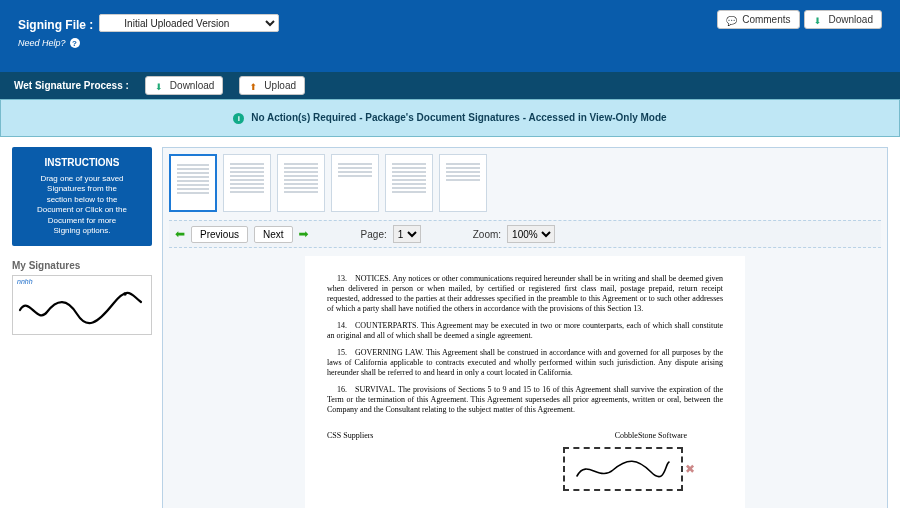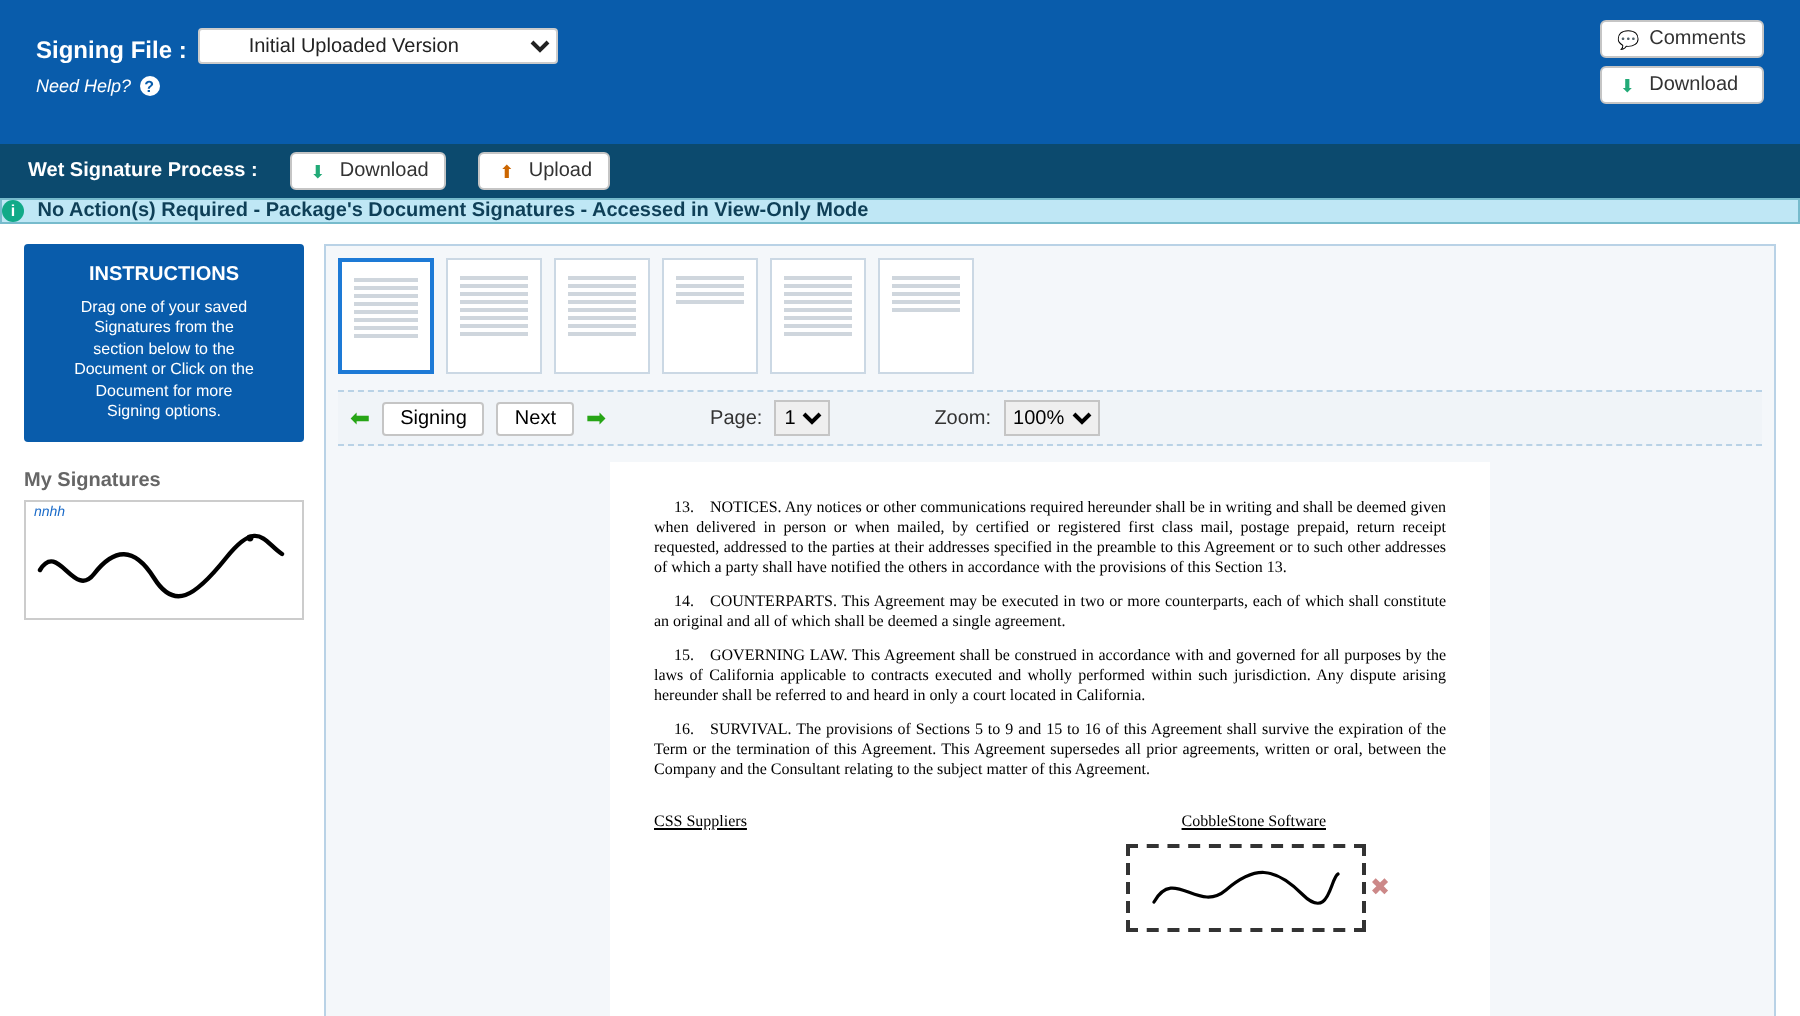--- a/index.html
+++ b/index.html
@@ -4,31 +4,31 @@
 <style>
   * { box-sizing: border-box; margin: 0; padding: 0; }
   body { font-family: Arial, Helvetica, sans-serif; font-size: 11px; color: #222; background: #fff; width: 900px; }
   
   .hdr { background: #095cab; color: #fff; padding: 14px 18px 22px 18px; position: relative; min-height: 72px; }
   .hdr-row { display: flex; align-items: flex-end; }
   .hdr-label { font-weight: bold; font-size: 12px; margin-right: 6px; }
   .hdr select { width: 180px; height: 18px; font-size: 10px; padding-left: 20px; border: 1px solid #ccc; background: #fff; color: #222; border-radius: 2px; }
   .hdr-help { margin-top: 6px; font-size: 9px; color: #fff; font-style: italic; display: inline-flex; align-items: center; gap: 4px; }
   .hdr-help .qmark { display:inline-flex; align-items:center; justify-content:center; width:10px; height:10px; border-radius:50%; background:#fff; color:#095cab; font-size:8px; font-style:normal; font-weight:bold; }
-  .hdr-btns { position: absolute; right: 18px; top: 10px; display: flex; flex-direction: column; gap: 4px; }
+  .hdr-btns { position: absolute; right: 18px; top: 10px; display: flex; flex-direction: row; gap: 4px; }
   .btn-white { background:#fff; border:1px solid #c5c5c5; border-radius:3px; padding:3px 8px; display:flex; align-items:center; gap:6px; font-size:10px; color:#333; cursor:pointer; min-width:60px; }
   .icon { display:inline-block; width:10px; height:10px; }
   .icon-comments::before { content:"💬"; font-size:9px; }
   .icon-download::before { content:"⬇"; font-size:9px; color:#2a7; }
   .icon-upload::before { content:"⬆"; font-size:9px; color:#c60; }
   
   .wsig { background:#0c4a6e; color:#fff; padding:4px 14px; display:flex; align-items:center; gap:16px; font-size:10px; }
   .wsig-label { font-weight:bold; }
   
-  .notif { background:#bfe7f5; color:#0e3f57; padding:0; font-size:10px; font-weight:bold; border:1px solid #7bc; margin:0; }
+  .notif { background:#bfe7f5; color:#0e3f57; text-align:center; padding:12px; font-size:10px; font-weight:bold; border:1px solid #7bc; margin:0; }
   .notif-i { display:inline-flex; width:11px; height:11px; border-radius:50%; background:#1a8; color:#fff; font-size:8px; align-items:center; justify-content:center; margin-right:4px; }
   
   .main { display:flex; gap:10px; padding:10px 12px; align-items:flex-start; }
   .side { width:140px; display:flex; flex-direction:column; gap:14px; }
   .panel-instr { background:#095cab; color:#fff; text-align:center; padding:10px 24px; border-radius:2px; }
   .panel-instr h4 { font-size:10px; font-weight:bold; margin-bottom:6px; }
   .panel-instr p { font-size:8px; line-height:1.3; }
   .mysig-title { font-size:10px; color:#666; font-weight:bold; margin-bottom:4px; }
   .mysig-box { border:1px solid #ccc; width:140px; height:60px; position:relative; background:#fff; }
   .mysig-name { position:absolute; top:2px; left:4px; font-size:7px; color:#1a6bc9; font-style:italic; }
@@ -41,21 +41,21 @@
   .thumb-lines { position:absolute; top:8px; left:6px; right:6px; bottom:6px; display:flex; flex-direction:column; gap:2px; }
   .thumb-lines span { height:2px; background:#cfd6dd; }
   .vtools { display:flex; align-items:center; gap:6px; padding:4px 6px; margin-top:4px; border-top:1px dashed #b9d2e6; border-bottom:1px dashed #b9d2e6; font-size:10px; color:#333; background:#f0f4f8; }
   .navbtn { background:#fff; border:1px solid #c5c5c5; padding:2px 8px; font-size:10px; cursor:pointer; border-radius:2px; }
   .arrow { color:#27a516; font-size:12px; cursor:pointer; user-select:none; }
   .vtools select { font-size:10px; border:1px solid #c5c5c5; height:18px; }
   .vtools-gap { flex:0 0 40px; }
   
   .page { background:#fff; margin:8px auto 0; width:440px; min-height:300px; padding:18px 22px; font-family: "Times New Roman", serif; font-size:8px; line-height:1.25; color:#000; }
   .page p { margin-bottom:7px; text-align:justify; text-indent:10px; }
-  .page .noin { text-indent:0;text-decoration:underline; }
+  .page .noin { text-indent:0; }
   .sig-row { display:flex; justify-content:space-between; margin-top:16px; text-indent:0; }
   .sig-box { border:2px dashed #333; width:120px; height:44px; position:relative; display:flex; align-items:center; justify-content:center; }
   .sig-box .x { position:absolute; right:-14px; top:50%; transform:translateY(-50%); color:#c88; font-size:12px; cursor:pointer; }
 </style>
 </head>
 <body>
 
 <div class="hdr">
   <div class="hdr-row">
     <span class="hdr-label">Signing File :</span>
@@ -179,39 +179,39 @@
             <span></span>
             <span></span>
             <span></span>
             <span></span>
           </div>
         </div>
     </div>
 
     <div class="vtools">
       <span class="arrow">⬅</span>
-      <button class="navbtn">Signing</button>
+      <button class="navbtn">Previous</button>
       <button class="navbtn">Next</button>
       <span class="arrow">➡</span>
       <div class="vtools-gap"></div>
       <span>Page:</span>
       <select><option>1</option></select>
       <div class="vtools-gap"></div>
       <span>Zoom:</span>
       <select><option>100%</option></select>
     </div>
 
     <div class="page">
       <p>13. NOTICES.  Any notices or other communications required hereunder shall be in writing and shall be deemed given when delivered in person or when mailed, by certified or registered first class mail, postage prepaid, return receipt requested, addressed to the parties at their addresses specified in the preamble to this Agreement or to such other addresses of which a party shall have notified the others in accordance with the provisions of this Section 13.</p>
       <p>14. COUNTERPARTS.  This Agreement may be executed in two or more counterparts, each of which shall constitute an original and all of which shall be deemed a single agreement.</p>
       <p>15. GOVERNING LAW.  This Agreement shall be construed in accordance with and governed for all purposes by the laws of California applicable to contracts executed and wholly performed within such jurisdiction. Any dispute arising hereunder shall be referred to and heard in only a court located in California.</p>
       <p>16. SURVIVAL.  The provisions of Sections 5 to 9 and 15 to 16 of this Agreement shall survive the expiration of the Term or the termination of this Agreement.  This Agreement supersedes all prior agreements, written or oral, between the Company and the Consultant relating to the subject matter of this Agreement.</p>
       <div class="sig-row">
         <span class="noin">CSS Suppliers</span>
-        <span class="noin" style="margin-right:60px;">CobbleStone Software</span>
+        <span class="noin" style="margin-right:36px;">CobbleStone Software</span>
       </div>
       <div class="sig-row" style="justify-content:flex-end; margin-top:6px; padding-right:40px;">
         <div class="sig-box">
           <svg width="100" height="34" viewBox="0 0 100 34">
             <path d="M4 24 C 14 6, 26 30, 40 18 S 64 6, 78 20 S 92 12, 96 10" stroke="#000" stroke-width="1.6" fill="none" stroke-linecap="round"></path>
           </svg>
           <span class="x">✖</span>
         </div>
       </div>
 

